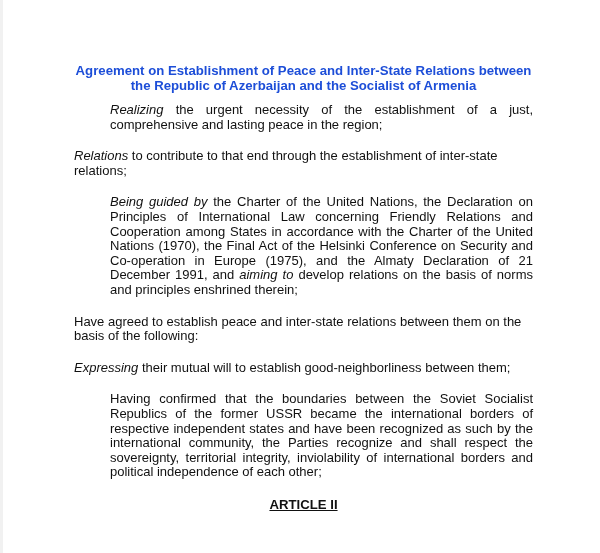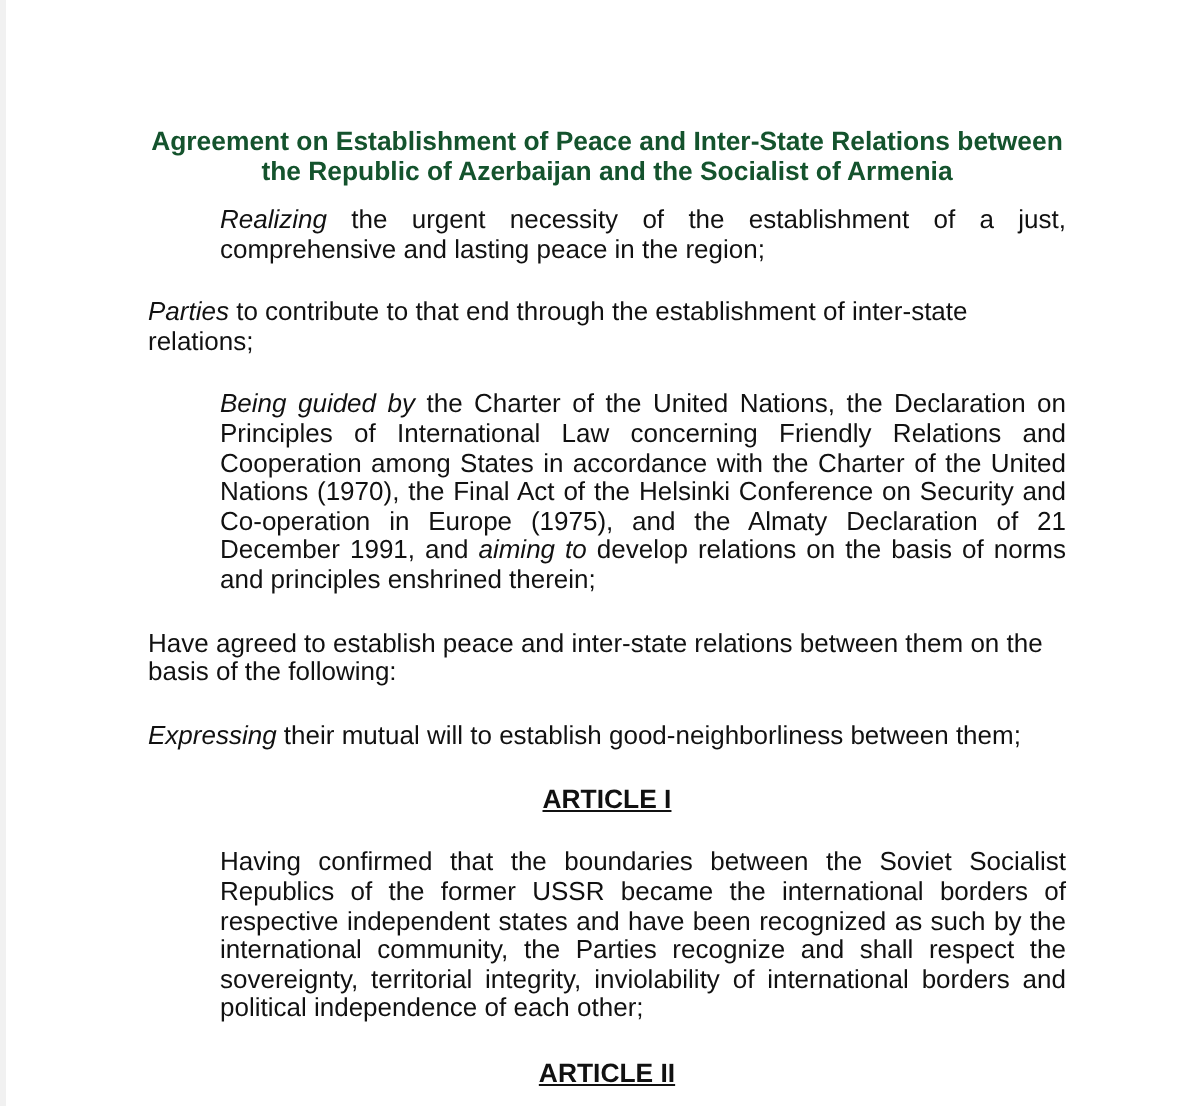--- a/index.html
+++ b/index.html
@@ -1,21 +1,21 @@
 <!DOCTYPE html>
 <html><head>
 <meta charset="utf-8">
 <style>
   html, body { margin: 0; padding: 0; background: #ffffff; }
   body { width: 600px; height: 553px; overflow: hidden; position: relative;
          font-family: "Liberation Sans", sans-serif; color: #111111; }
   .edge { position: absolute; left: 0; top: 0; width: 3px; height: 553px; background: #f1f1f1; }
   .page { position: absolute; left: 74px; top: 63px; width: 459px; }
   .title { font-weight: bold; font-size: 13.2px; line-height: 15px; text-align: center;
-           margin: 0 -10px 10px -10px; color: #14532d; }
+           margin: 0 -10px 10px -10px; color: #1d4ed8; }
   .title span { display: block; }
   p { margin: 0; font-size: 13px; line-height: 14.6px; }
   .j { text-align: justify; margin-left: 36px; }
   .gap { margin-bottom: 17px; }
   .article { text-align: center; font-weight: bold; text-decoration: underline; font-size: 13.2px;
              line-height: 15px; margin: 0 0 17px 0; }
   i { font-style: italic; }
 </style>
 </head>
 <body>
@@ -24,26 +24,25 @@
 
 <div class="page">
   <div class="title">
     <span>Agreement on Establishment of Peace and Inter-State Relations between</span>
     <span>the Republic of Azerbaijan and the Socialist of Armenia</span>
   </div>
 
 
   <p class="j gap"><i>Realizing</i><span> the urgent necessity of the establishment of a just, comprehensive and lasting peace in the region;</span></p>
 
-  <p class="gap"><i>Parties</i><span> to contribute to that end through the establishment of inter-state relations;</span></p>
+  <p class="gap"><i>Relations</i><span> to contribute to that end through the establishment of inter-state relations;</span></p>
 
   <p class="j gap"><i>Being guided by</i><span> the Charter of the United Nations, the Declaration on Principles of International Law concerning Friendly Relations and Cooperation among States in accordance with the Charter of the United Nations (1970), the Final Act of the Helsinki Conference on Security and Co-operation in Europe (1975), and the Almaty Declaration of 21 December 1991, and </span><i>aiming to</i><span> develop relations on the basis of norms and principles enshrined therein;</span></p>
 
   <p class="gap" style="margin-right:-4px">Have agreed to establish peace and inter-state relations between them on the basis of the following:</p>
 
   <p class="gap"><i>Expressing</i><span> their mutual will to establish good-neighborliness between them;</span></p>
 
-  <div class="article">ARTICLE I</div>
   <p class="j gap">Having confirmed that the boundaries between the Soviet Socialist Republics of the former USSR became the international borders of respective independent states and have been recognized as such by the international community, the Parties recognize and shall respect the sovereignty, territorial integrity, inviolability of international borders and political independence of each other;</p>
 
   <div class="article">ARTICLE II</div>
 
 </div>
 
 </body></html>

